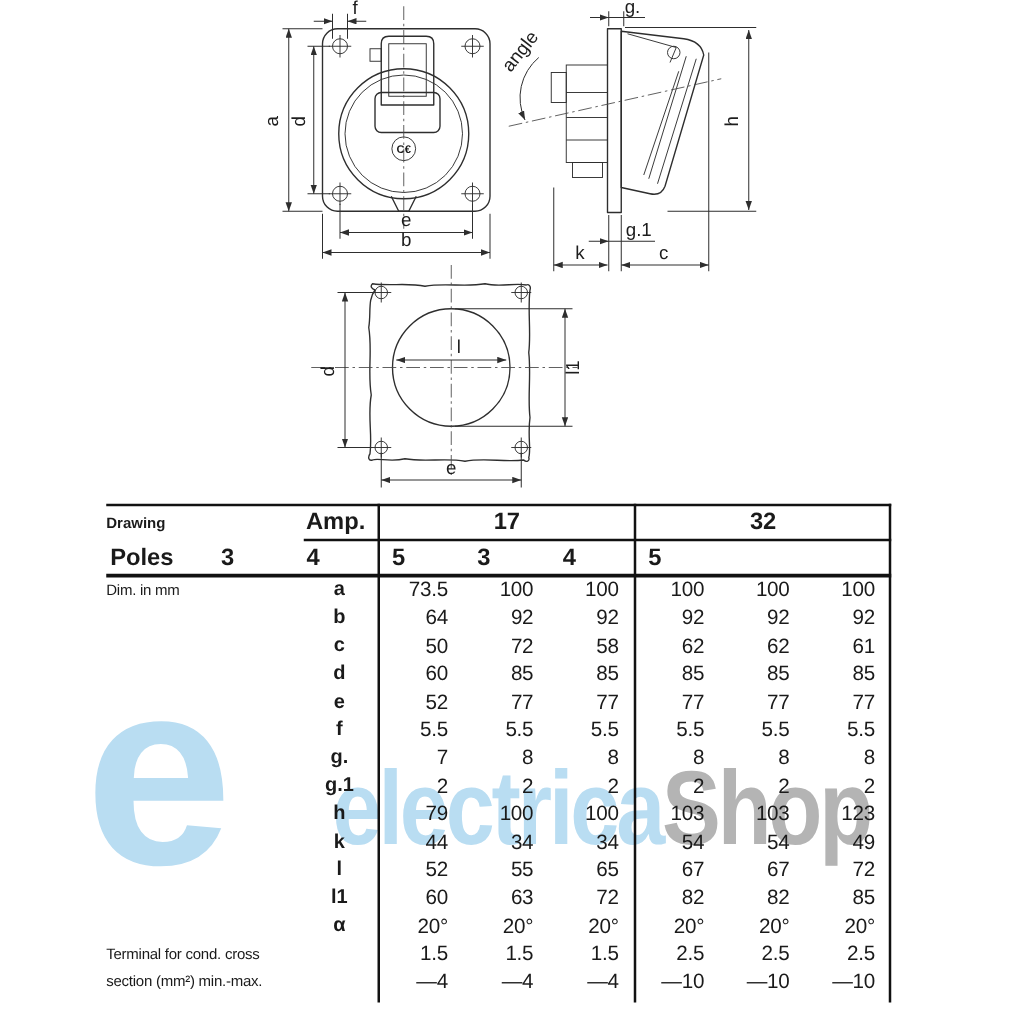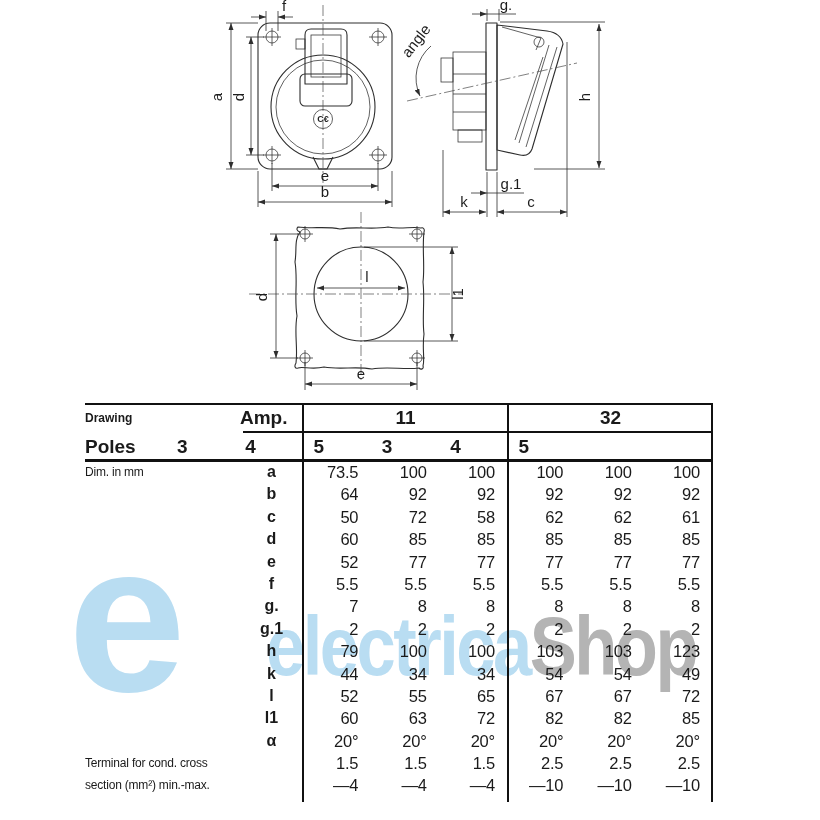--- a/index.html
+++ b/index.html
@@ -17,21 +17,21 @@
   .cl{stroke:#4a4a4a;stroke-width:.7;fill:none;stroke-dasharray:11 3 2 3}
   .dt{font-size:15px;fill:#1d1d1d;font-family:"Liberation Sans",sans-serif}
   .ce{font-size:9px;font-weight:bold;fill:#1d1d1d}
   
   .tbl{position:absolute;left:85px;top:403px;width:628px;z-index:2}
   .r{display:flex;height:22.4px;line-height:22.4px}
   .r.h1{height:30px;line-height:30px}
   .r.h2{height:28px;line-height:28px}
   .c{flex:none;box-sizing:border-box}
   .t1{width:155px;font-size:12px;font-weight:bold}
-  .amp{width:63px;text-align:left;font-weight:bold;font-size:19px;padding-right:6px}
+  .amp{width:63px;text-align:center;font-weight:bold;font-size:19px;padding-right:6px}
   .grp{width:205px;text-align:center;font-weight:bold;font-size:19px}
   .pole{width:68.33px;text-align:center;font-weight:bold;font-size:19px}
   .lbl{width:155px;font-weight:normal;font-size:12px;letter-spacing:-.2px}
   .dim{width:63px;font-weight:bold;font-size:16px;text-align:center}
   .v{width:68.33px;text-align:right;padding-right:13px;font-size:16.5px;letter-spacing:-.2px}
   
   .ln{position:absolute;background:#111;z-index:3}
   #hl-top{left:85px;top:403px;width:628px;height:2px}
   #hl-amp{left:243px;top:431px;width:470px;height:2px}
   #hl-poles{left:85px;top:459px;width:628px;height:3px}
@@ -195,21 +195,21 @@
       <line class="dl" x1="305" y1="362" x2="305" y2="390"></line>
       <line class="dl" x1="417" y1="362" x2="417" y2="390"></line>
       <text class="dt" x="361" y="379" text-anchor="middle">e</text>
     </g>
   </svg>
 
   <div class="tbl">
     <div class="r h1">
       <div class="c t1">Drawing</div>
       <div class="c amp">Amp.</div>
-      <div class="c grp">11</div>
+      <div class="c grp">17</div>
       <div class="c grp">32</div>
     </div>
     <div class="r h2">
       <div class="c amp">Poles</div>
       <div class="c pole">3</div>
       <div class="c pole">4</div>
       <div class="c pole">5</div>
       <div class="c pole">3</div>
       <div class="c pole">4</div>
       <div class="c pole">5</div>

